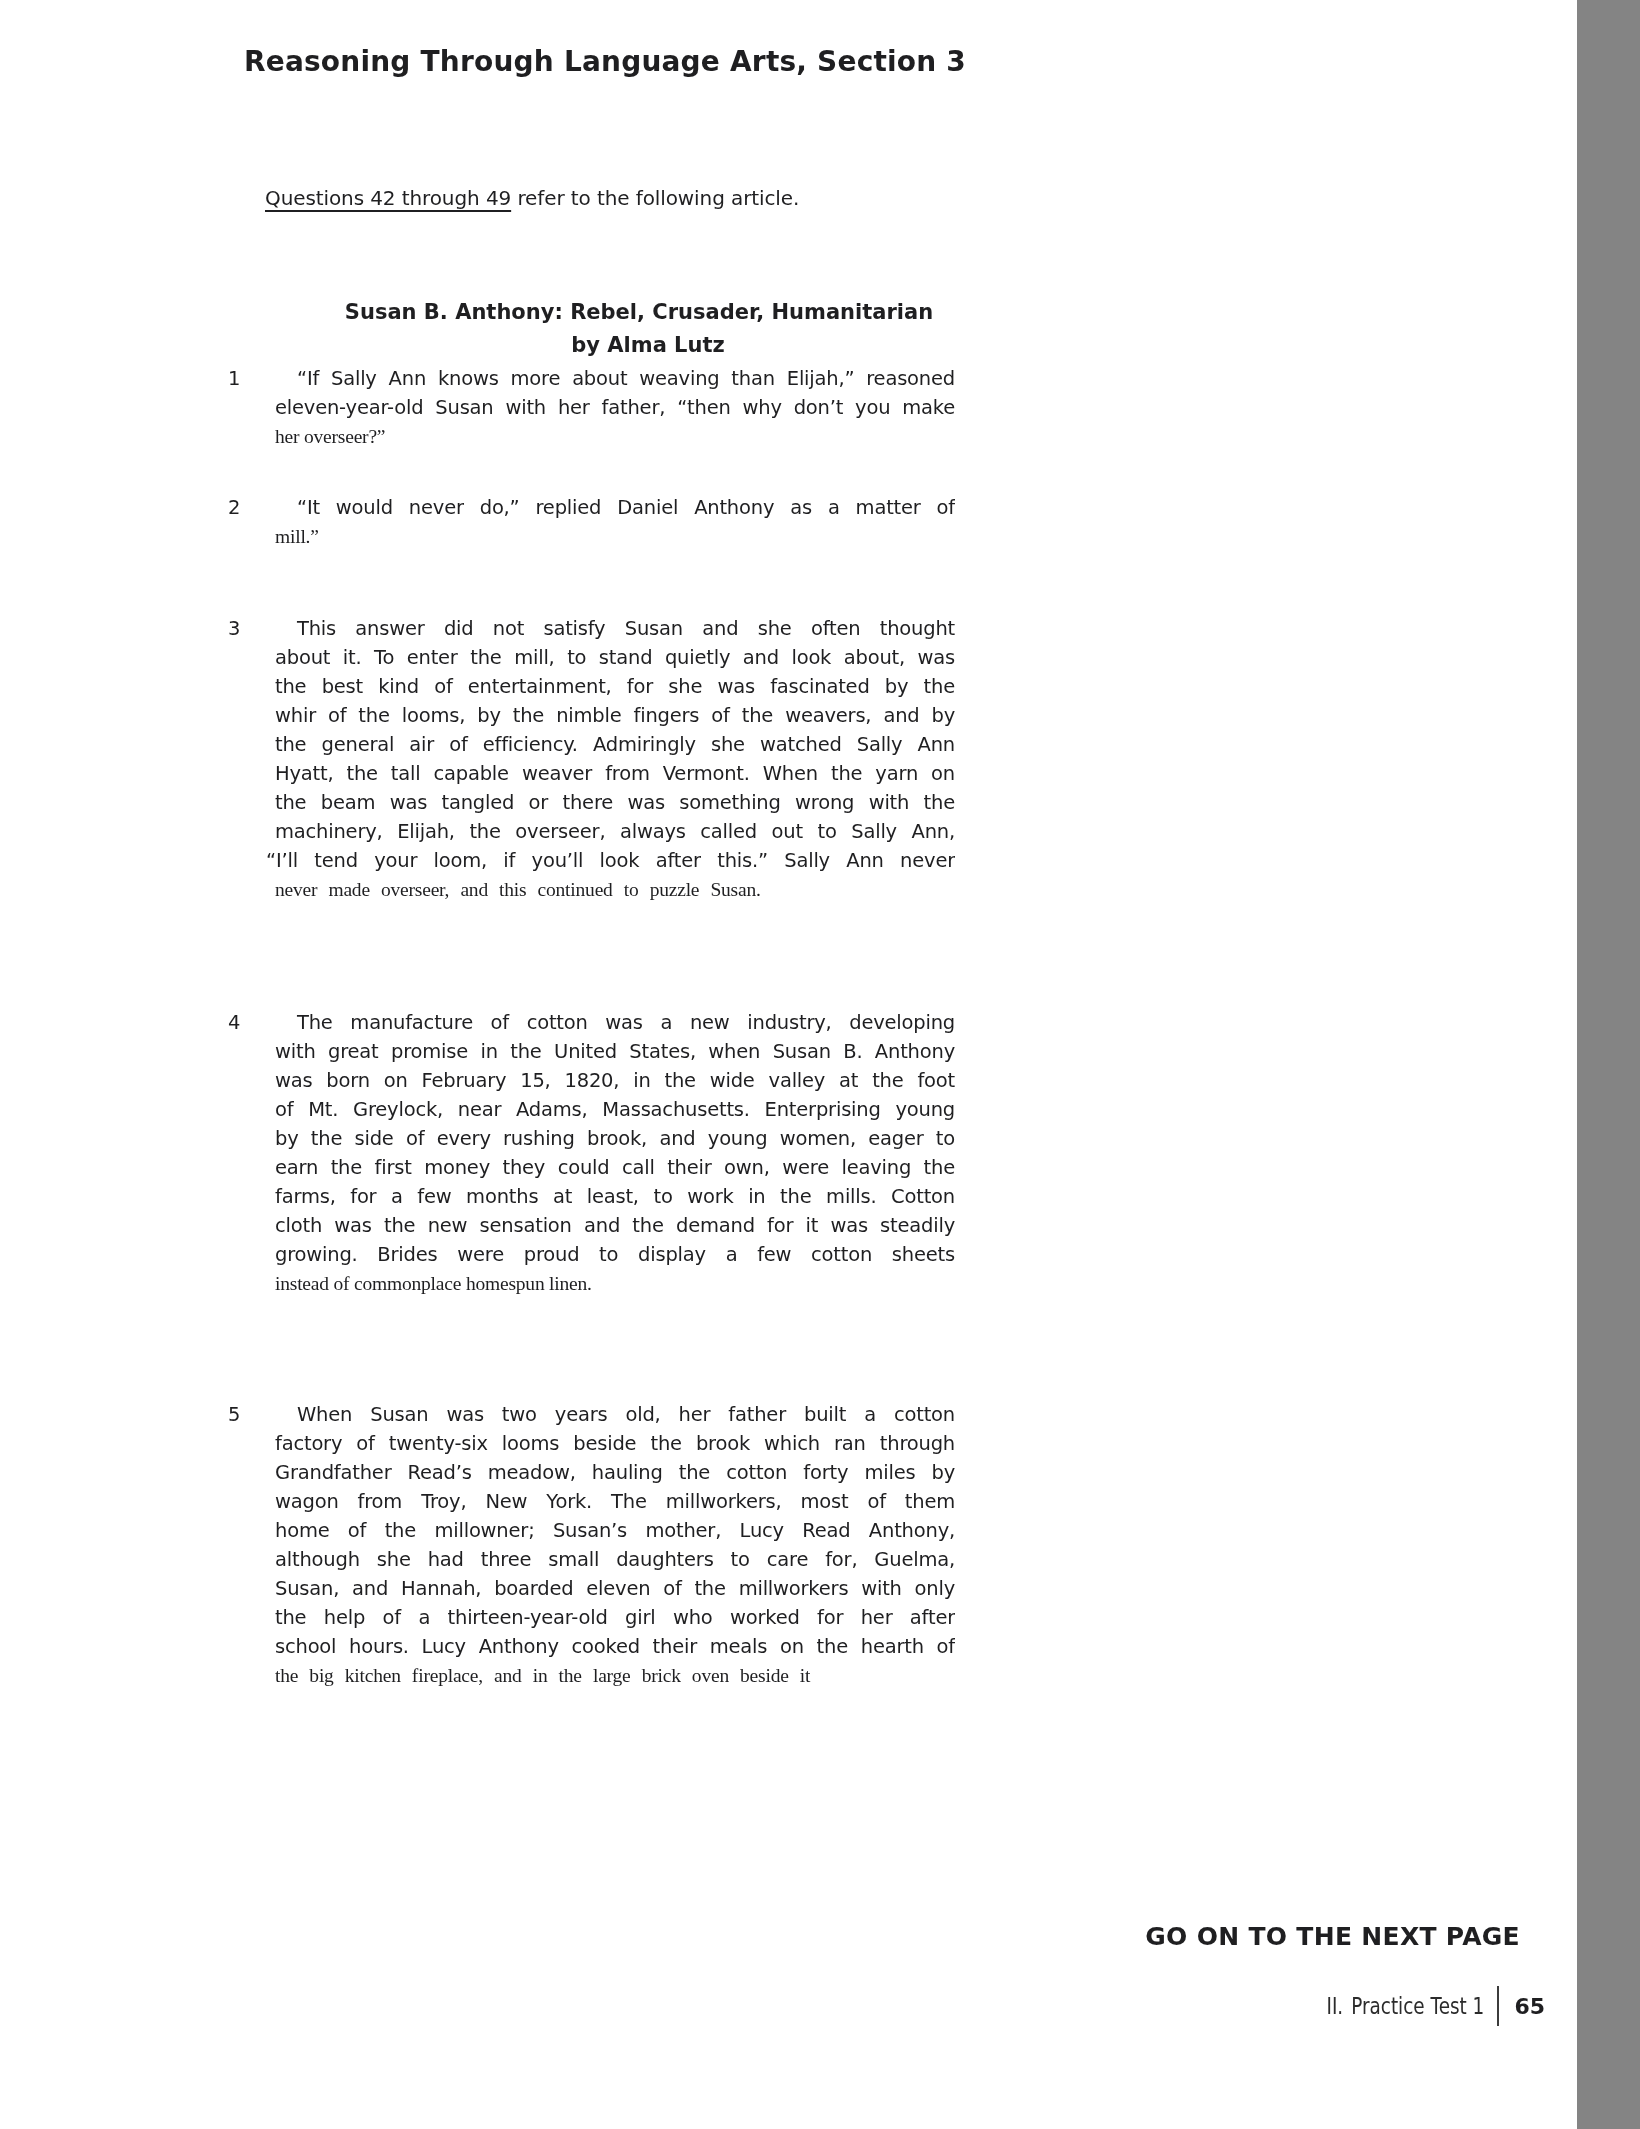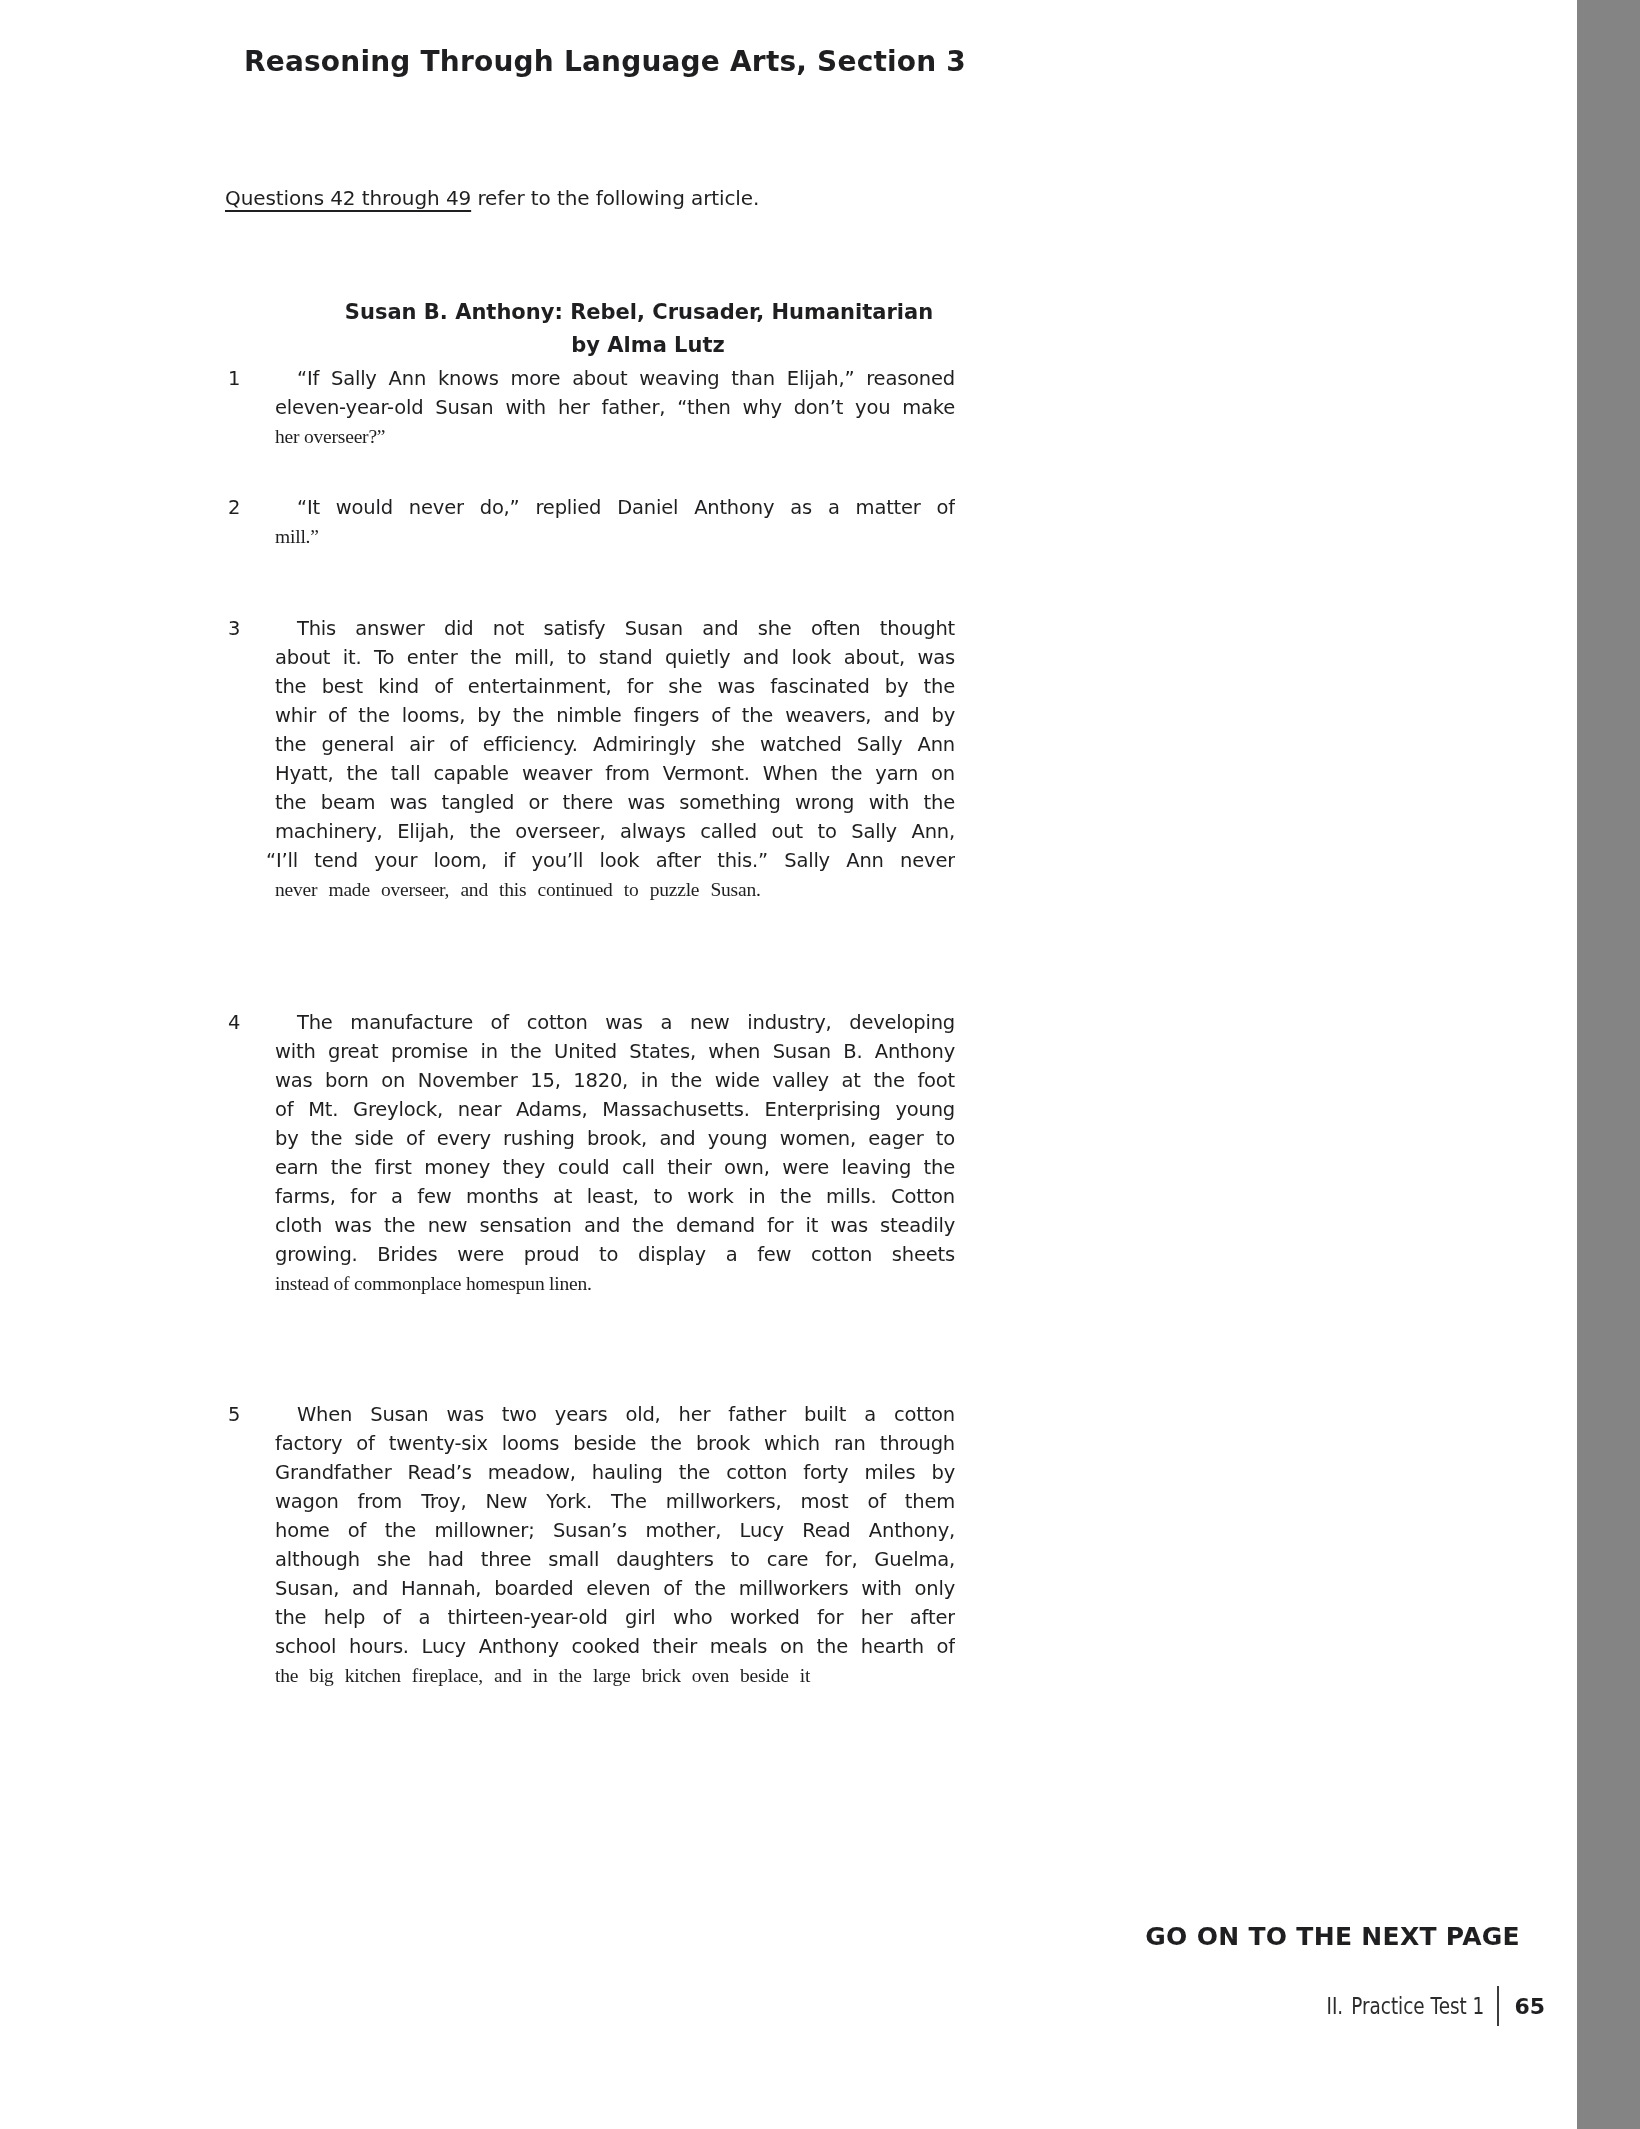--- a/index.html
+++ b/index.html
@@ -30,20 +30,21 @@
   .intro {
     position: absolute;
     top: 186px; left: 225px; width: 900px;
     font-size: 20px;
     letter-spacing: -0.1px;
   }
   .intro .u {
     text-decoration: underline;
     text-decoration-thickness: 2px;
     text-underline-offset: 5px;
+    margin-left: 40px;
   }
   .article-title {
     position: absolute;
     top: 300px; left: 299px; width: 680px;
     text-align: center;
     font-weight: bold;
     font-size: 21px;
     line-height: 1.2;
   }
   .article-byline {
@@ -154,21 +155,21 @@
         <div class="line">Hyatt, the tall capable weaver from Vermont. When the yarn on</div>
         <div class="line">the beam was tangled or there was something wrong with the</div>
         <div class="line">machinery, Elijah, the overseer, always called out to Sally Ann,</div>
         <div class="line hang">“I’ll tend your loom, if you’ll look after this.” Sally Ann never</div>
         <div class="line last spread">never made overseer, and this continued to puzzle Susan.</div>
       </div>
       <div class="para p4">
         <span class="pnum">4</span>
         <div class="line first">The manufacture of cotton was a new industry, developing</div>
         <div class="line">with great promise in the United States, when Susan B. Anthony</div>
-        <div class="line">was born on November 15, 1820, in the wide valley at the foot</div>
+        <div class="line">was born on February 15, 1820, in the wide valley at the foot</div>
         <div class="line">of Mt. Greylock, near Adams, Massachusetts. Enterprising young</div>
         <div class="line">by the side of every rushing brook, and young women, eager to</div>
         <div class="line">earn the first money they could call their own, were leaving the</div>
         <div class="line">farms, for a few months at least, to work in the mills. Cotton</div>
         <div class="line">cloth was the new sensation and the demand for it was steadily</div>
         <div class="line">growing. Brides were proud to display a few cotton sheets</div>
         <div class="line last">instead of commonplace homespun linen.</div>
       </div>
       <div class="para p5">
         <span class="pnum">5</span>

